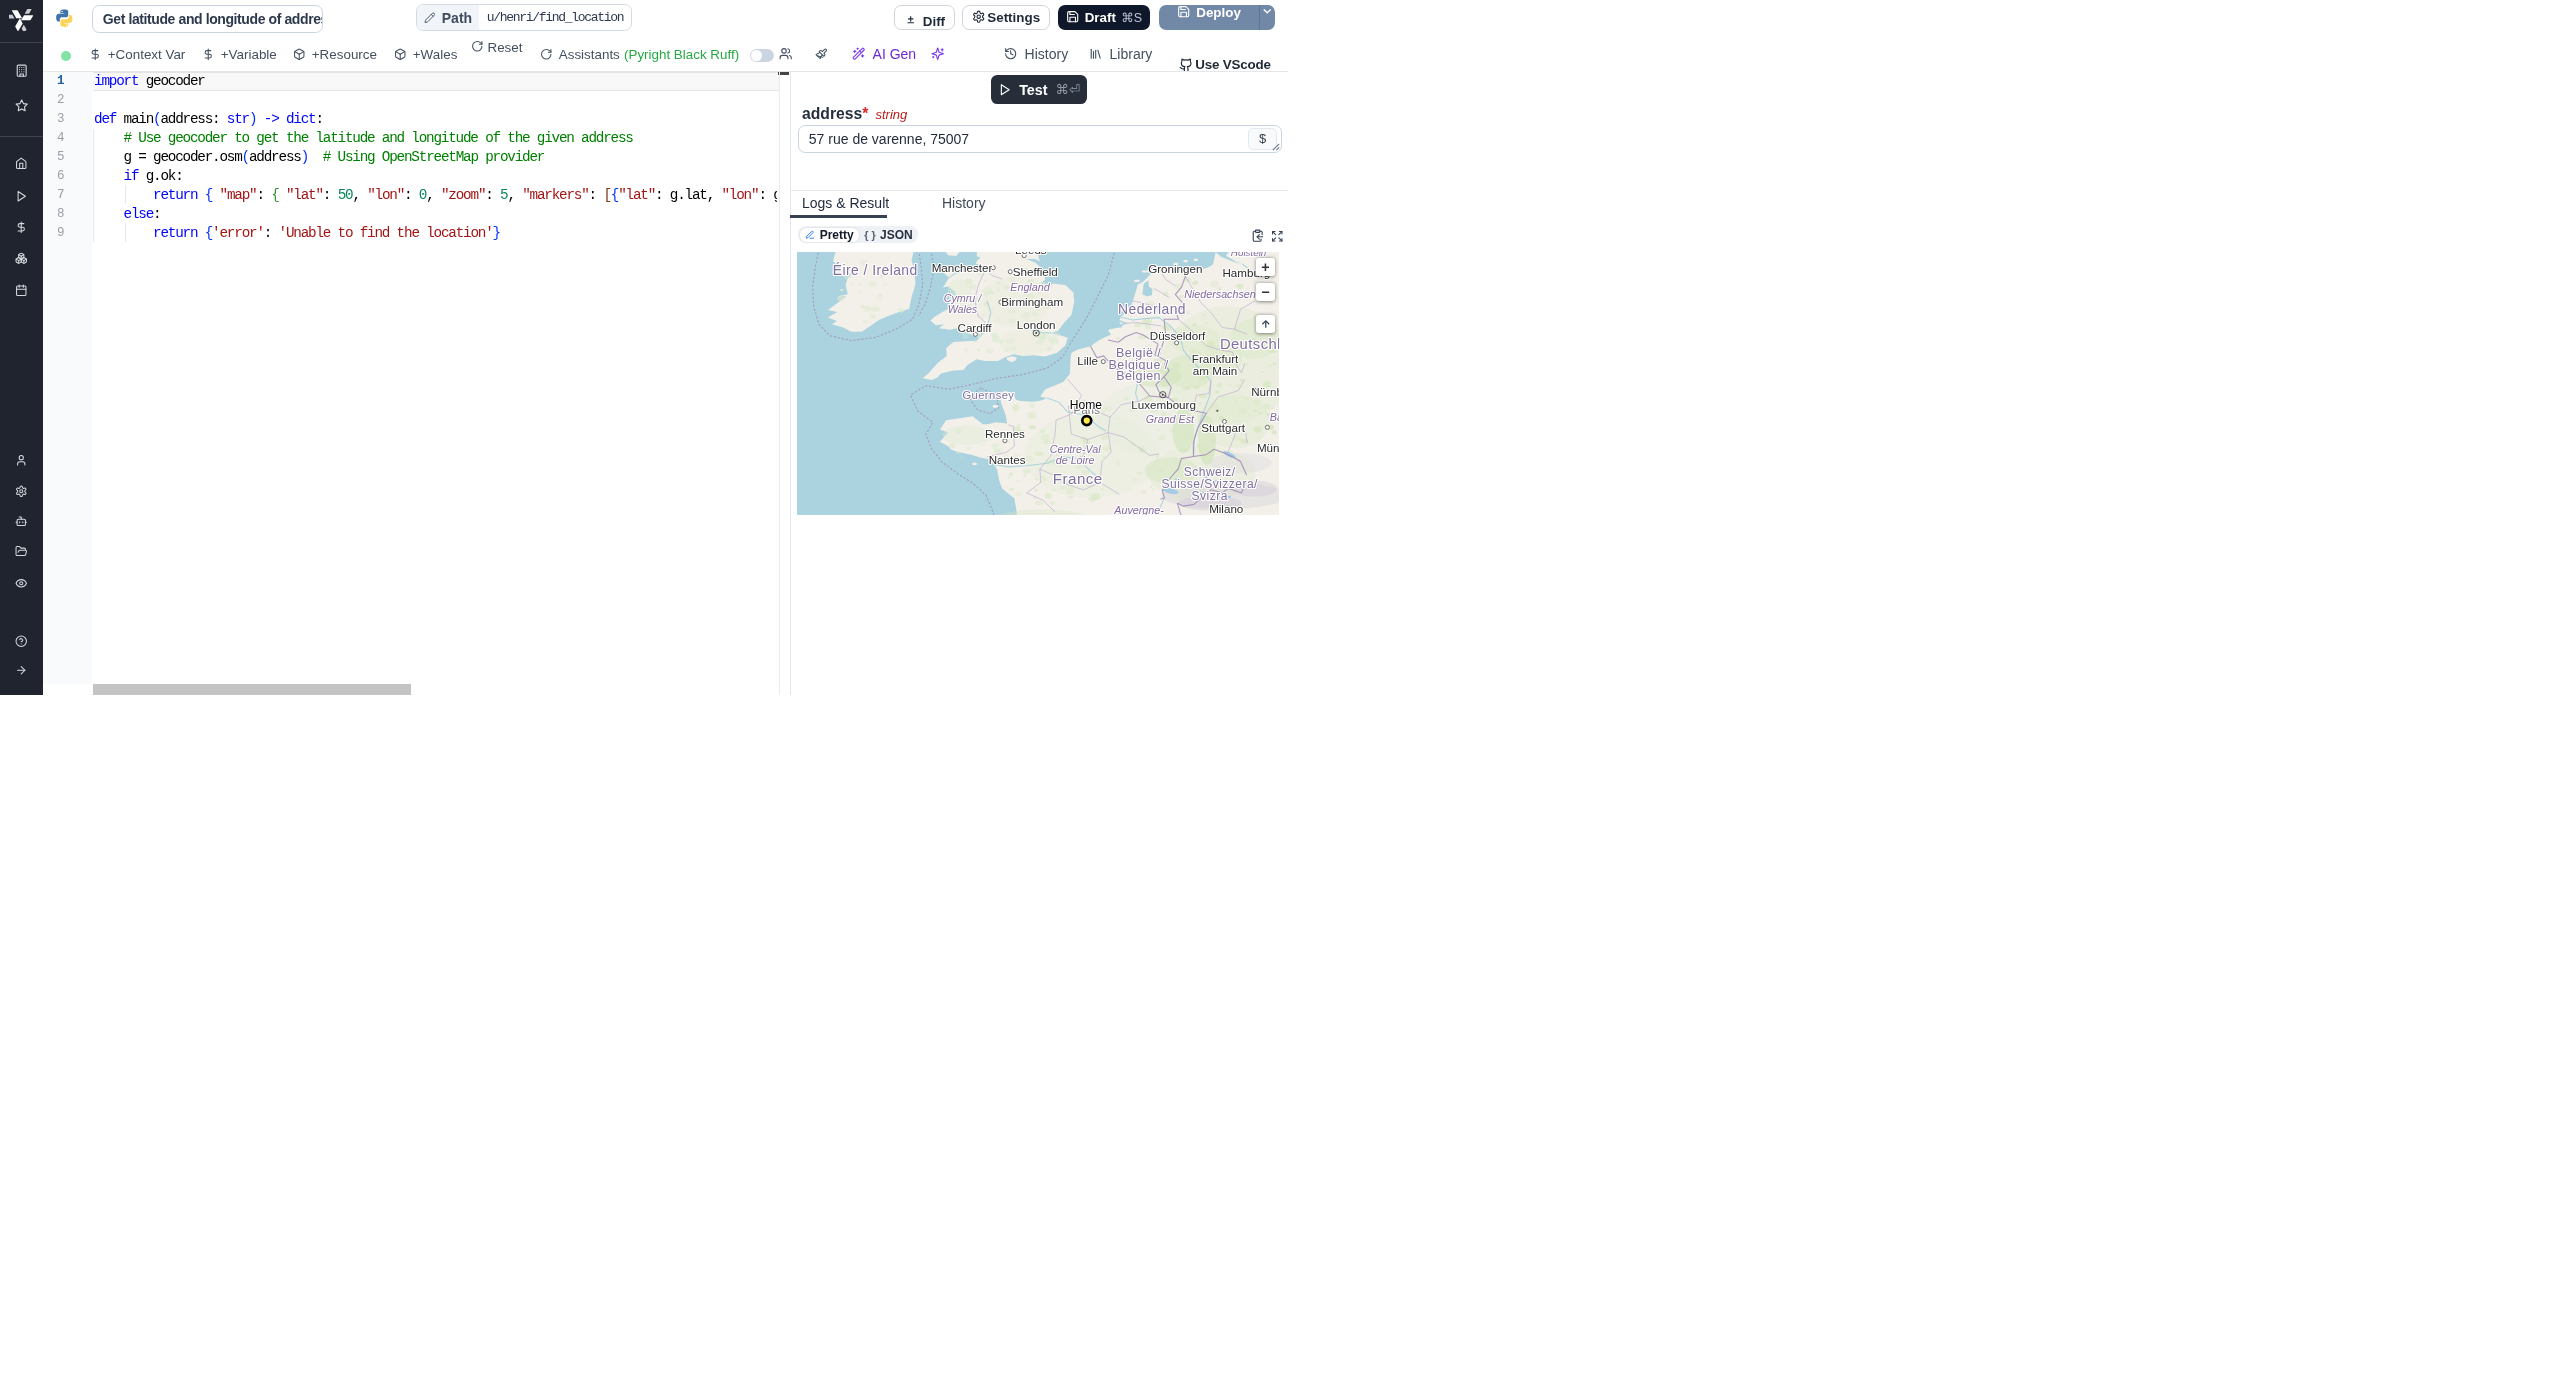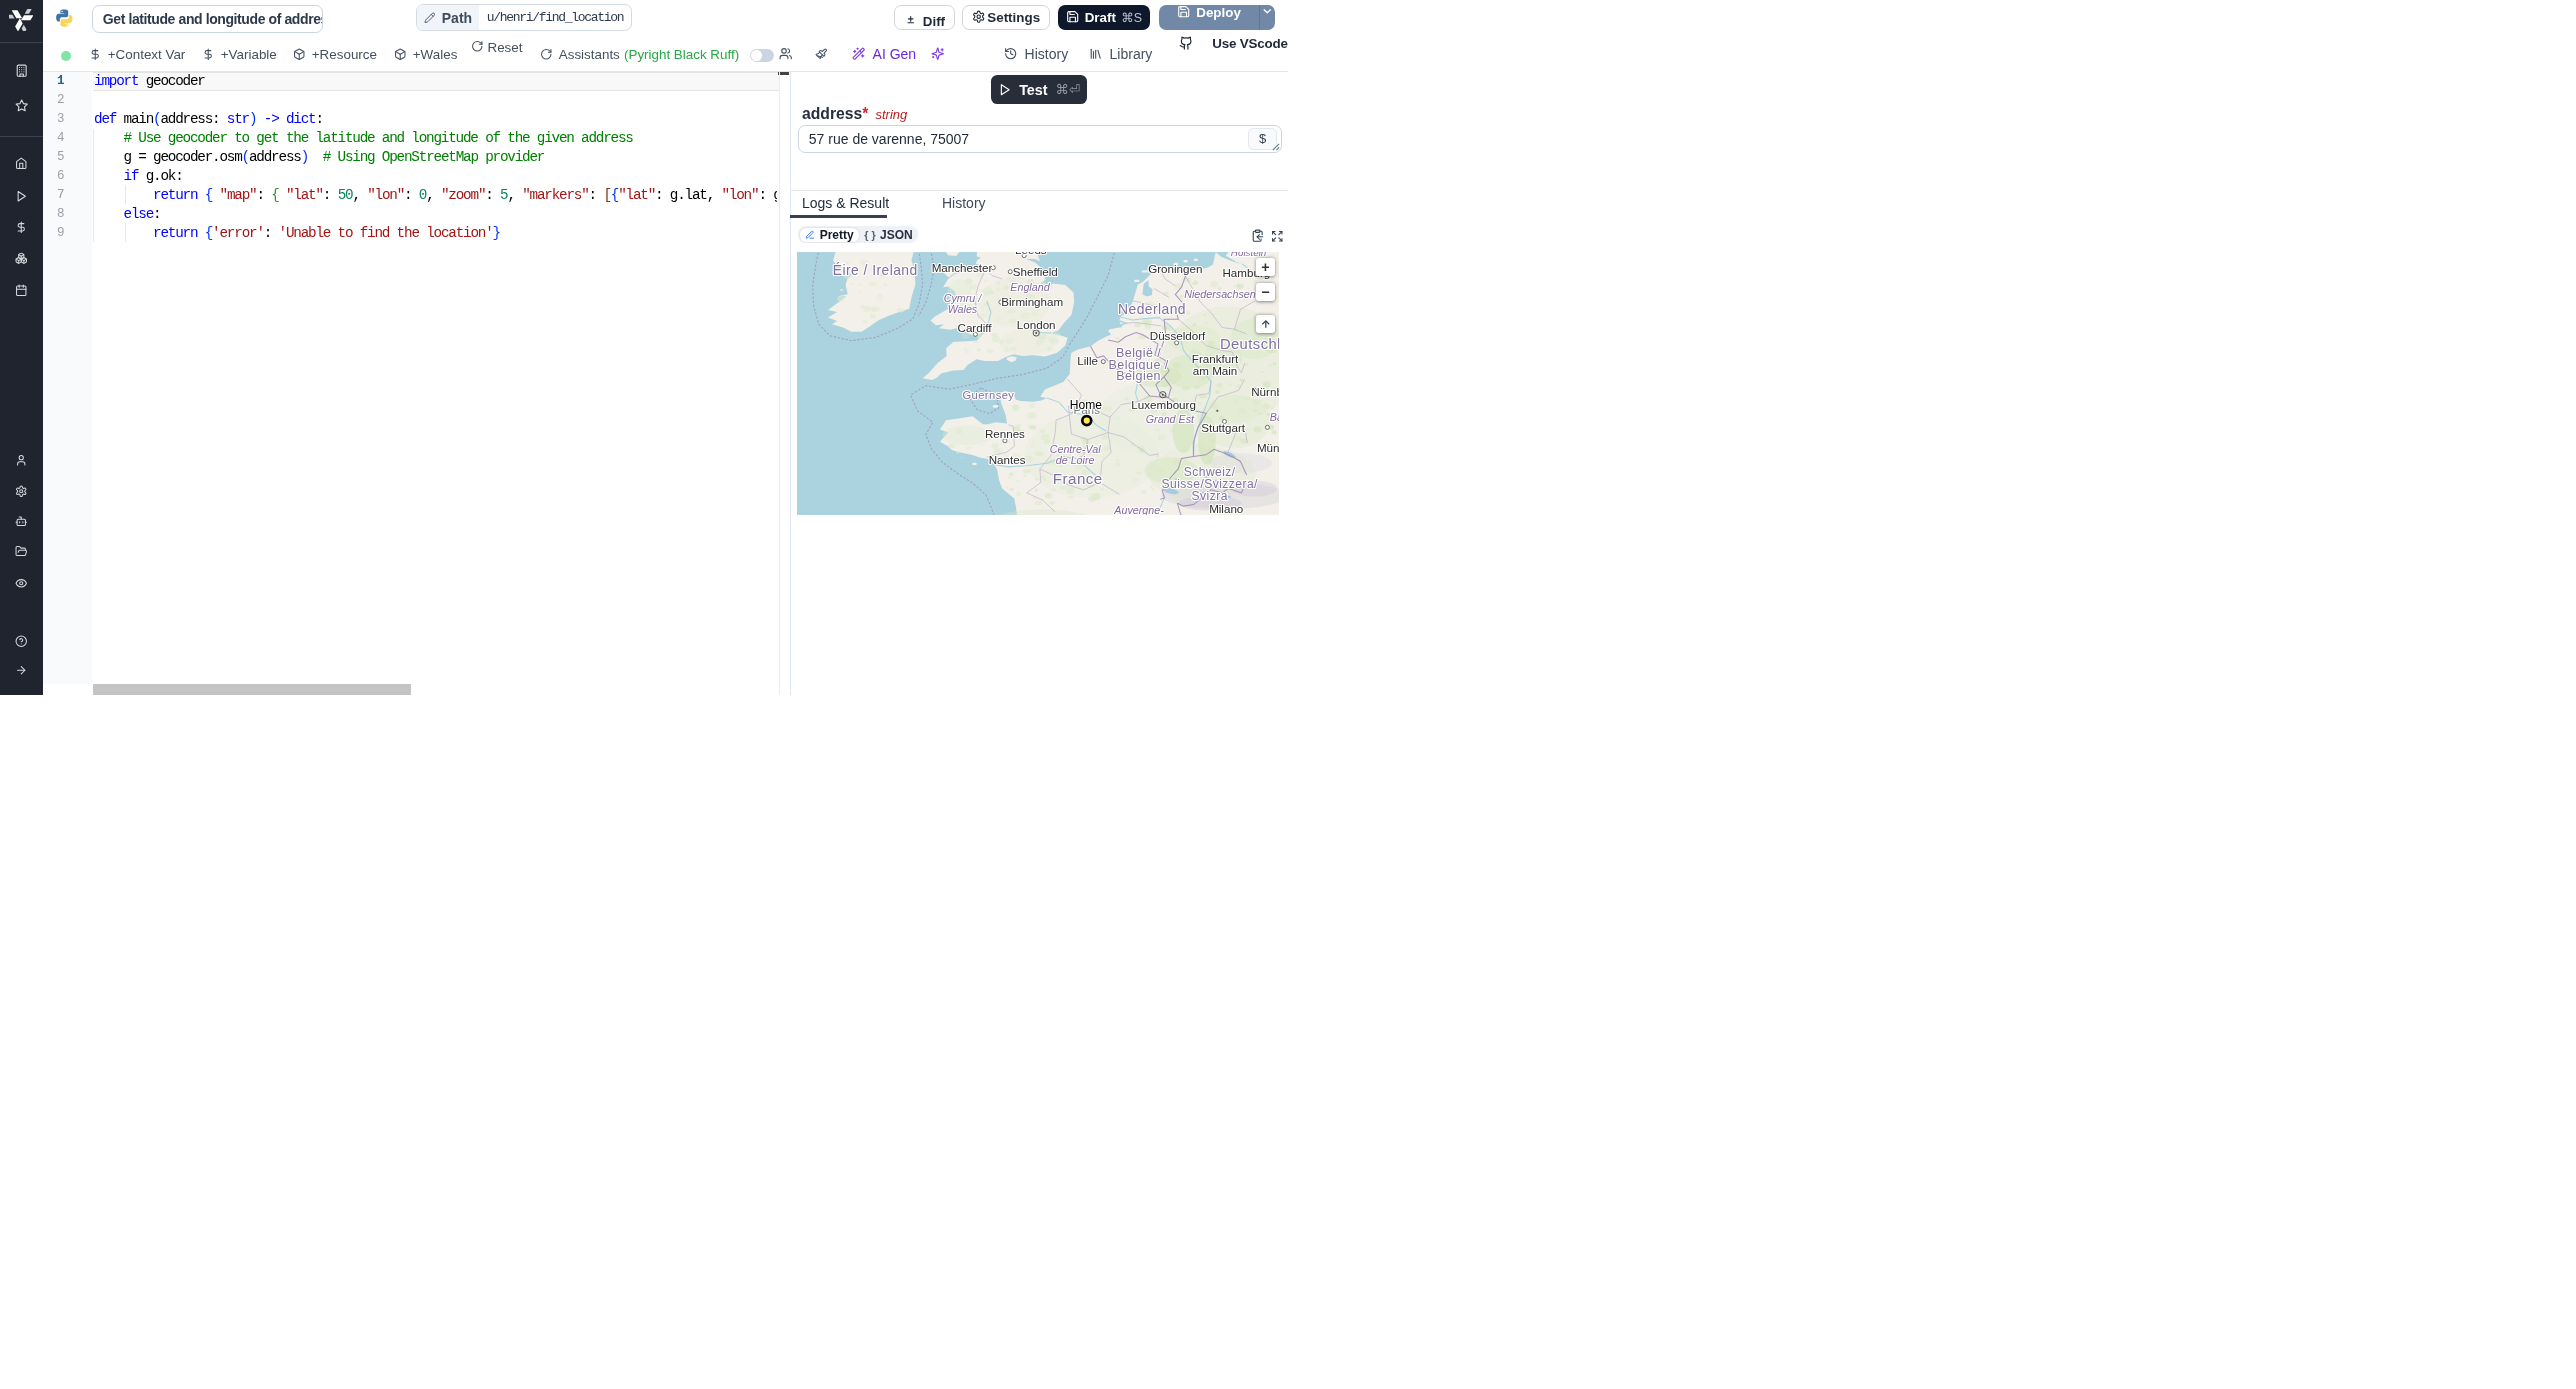--- a/index.html
+++ b/index.html
@@ -284,21 +284,21 @@
     </div>
 <div style="position:absolute;left:1089px;top:36px;height:36px;display:flex;align-items:center;gap:7.2px">
       <svg width="13.4" height="13.4" viewBox="0 0 24 24" fill="none" stroke="#44505f" stroke-width="2" stroke-linecap="round" stroke-linejoin="round" style="">
         <path d="m16 6 4 14"></path>
         <path d="M12 6v14"></path>
         <path d="M8 8v12"></path>
         <path d="M4 4v16"></path>
       </svg>
       <span style="font-size:14px;color:#44505f">Library</span>
     </div>
-<div style="position:absolute;left:1179px;top:36px;height:36px;display:flex;align-items:flex-start;gap:19px">
+<div style="position:absolute;left:1179px;top:36px;height:36px;display:flex;align-items:flex-end;gap:2px">
       <svg width="14.3" height="14.3" viewBox="0 0 24 24" fill="none" stroke="#1f2937" stroke-width="2" stroke-linecap="round" stroke-linejoin="round" style="">
         <path d="M15 22v-4a4.8 4.8 0 0 0-1-3.5c3 0 6-2 6-5.5.08-1.25-.27-2.48-1-3.5.28-1.15.28-2.35 0-3.5 0 0-1 0-3 1.5-2.64-.5-5.36-.5-8 0C6 2 5 2 5 2c-.3 1.15-.3 2.35 0 3.5A5.403 5.403 0 0 0 4 9c0 3.5 3 5.5 6 5.5-.39.49-.68 1.05-.85 1.65-.17.6-.22 1.23-.15 1.85v4"></path>
         <path d="M9 18c-4.51 2-5-2-7-2"></path>
       </svg>
       <span style="font-size:13.4px;letter-spacing:-0.2px;font-weight:bold;color:#1f2937">Use VScode</span>
     </div>
 <div style="position:absolute;left:43px;top:71px;width:1245px;height:0.9px;background:#e5e7eb"></div>
 <div style="position:absolute;left:43px;top:72px;width:49px;height:612px;background:#f8fafc"></div>
 <div style="position:absolute;left:93px;top:72px;width:686px;height:19px;background:#f8f8f8;border-top:0.9px solid #e4e4e4;border-bottom:0.9px solid #e4e4e4;box-sizing:border-box"></div>
 <div style="position:absolute;left:93px;top:129px;width:0.9px;height:113px;background:#e8e8e8"></div>

